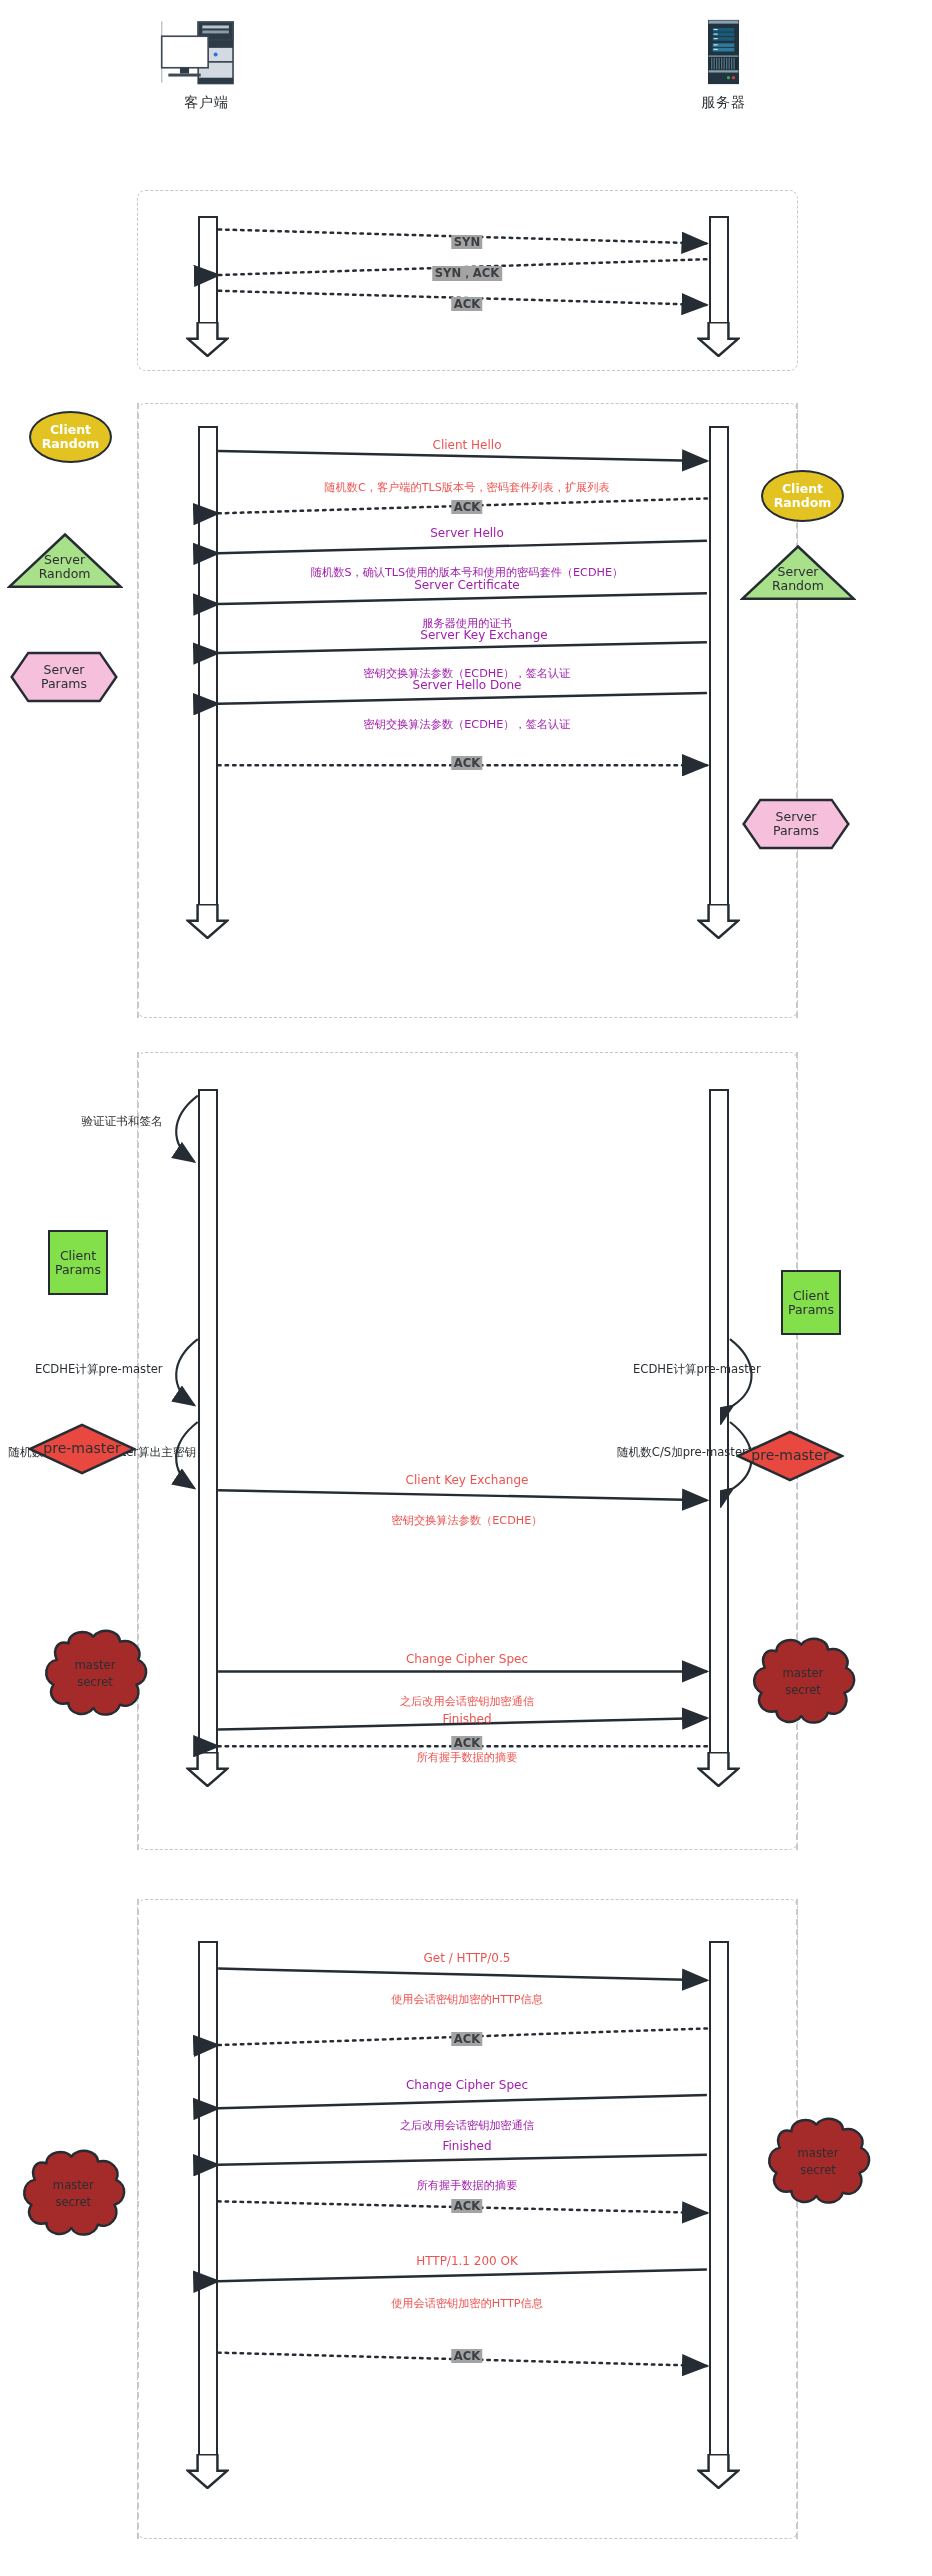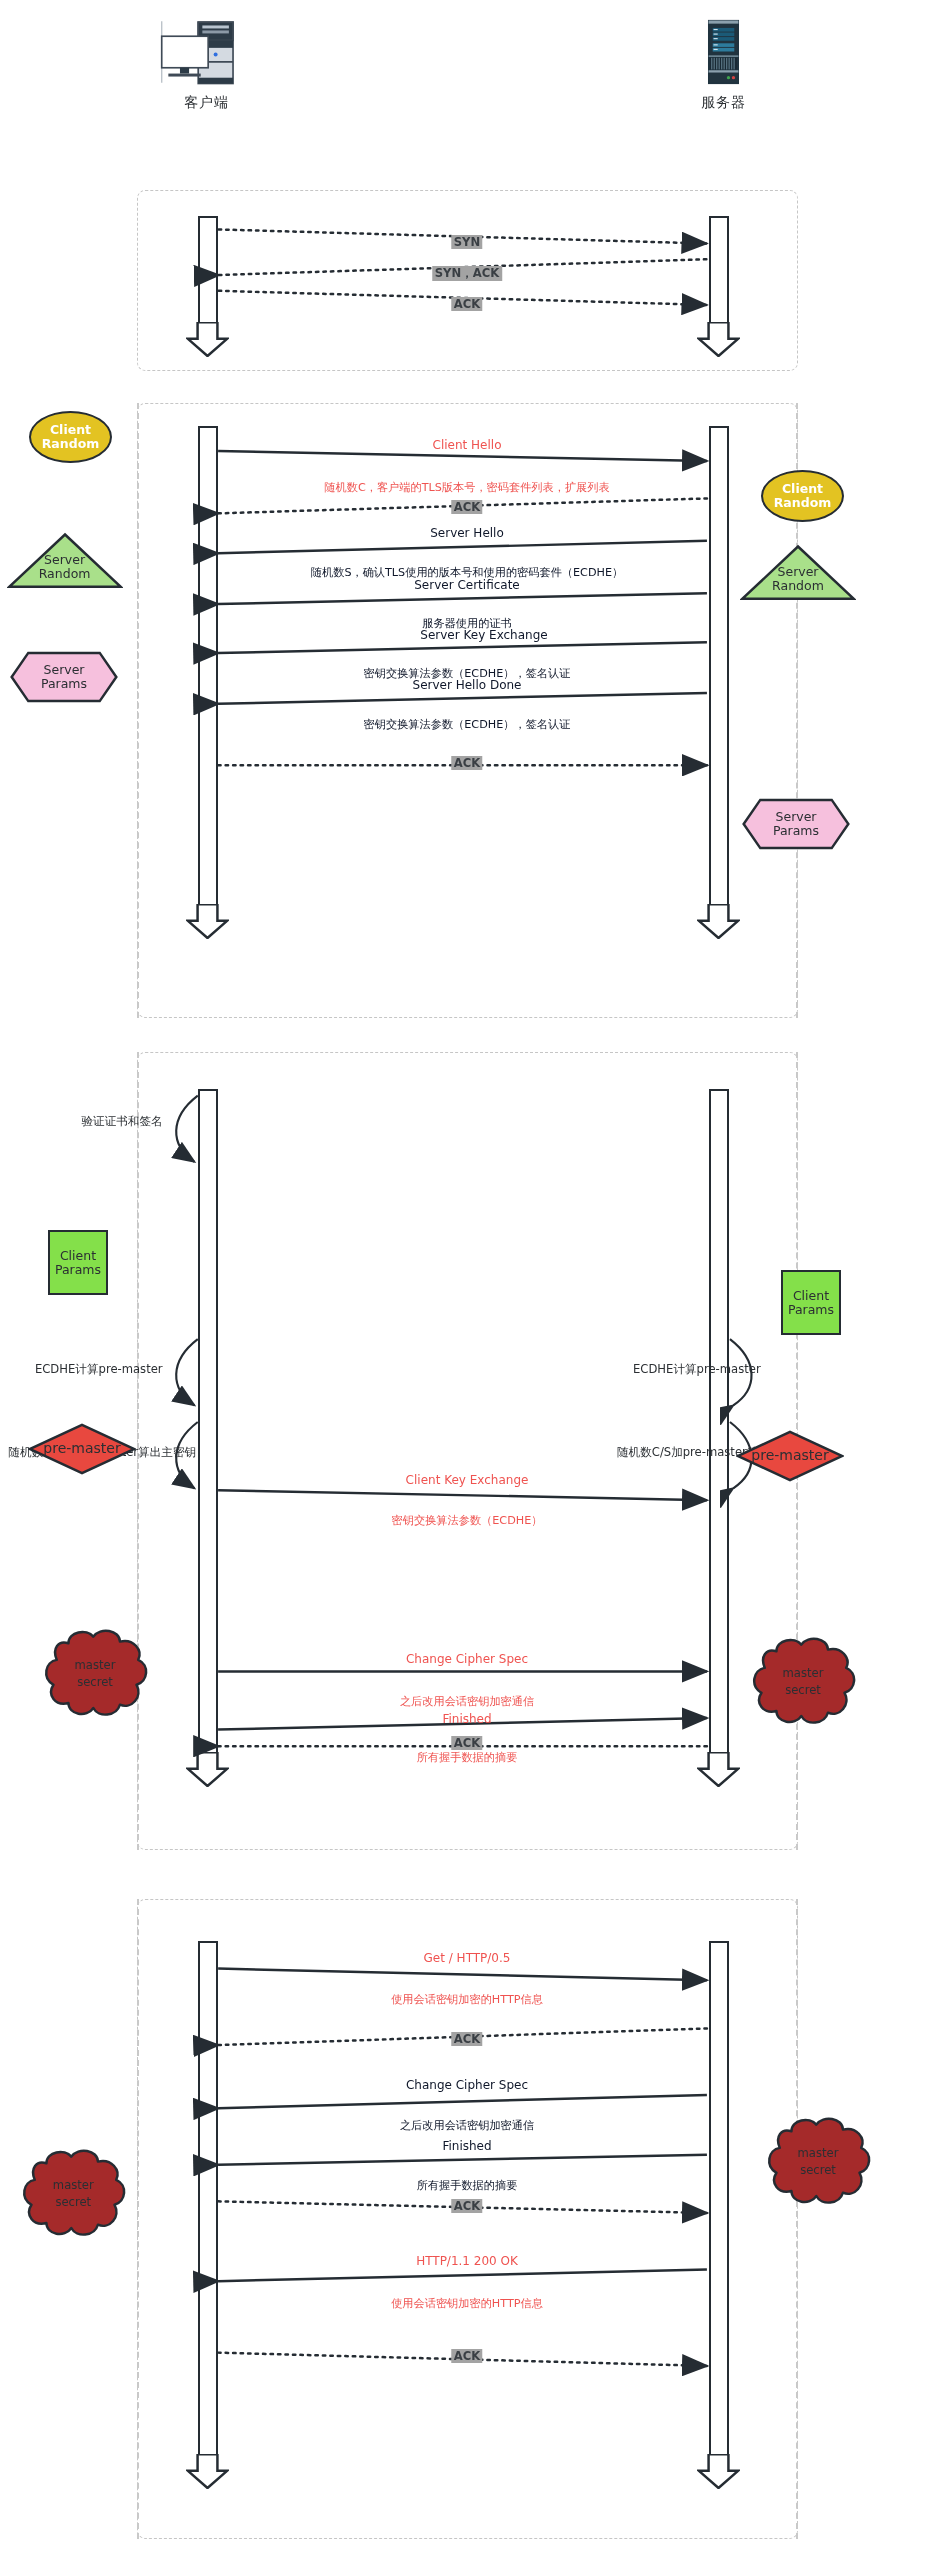--- a/index.html
+++ b/index.html
@@ -51,21 +51,21 @@
   
   .msg{position:absolute;}
   .msg .lbl{
     position:absolute;white-space:nowrap;font-weight:normal;
     font-family:"DejaVu Sans","Liberation Sans",sans-serif;
     transform:translateX(-50%);
   }
   .lbl.top{font-size:12px;}
   .lbl.sub{font-size:11.2px;}
   .lbl.red{color:#ef5350;}
-  .lbl.green{color:#0f172a;}
+  .lbl.green{color:#a21caf;}
   .lbl.ack{
     color:#3a3f44;font-weight:bold;font-size:11.6px;
     background:#a3a3a3;padding:0 2.5px;
     font-family:"DejaVu Sans","Liberation Sans",sans-serif;
   }
 
   
   .selflbl{
     position:absolute;white-space:nowrap;font-size:11.6px;color:#2b2f33;
     font-family:"DejaVu Sans","Liberation Sans",sans-serif;

